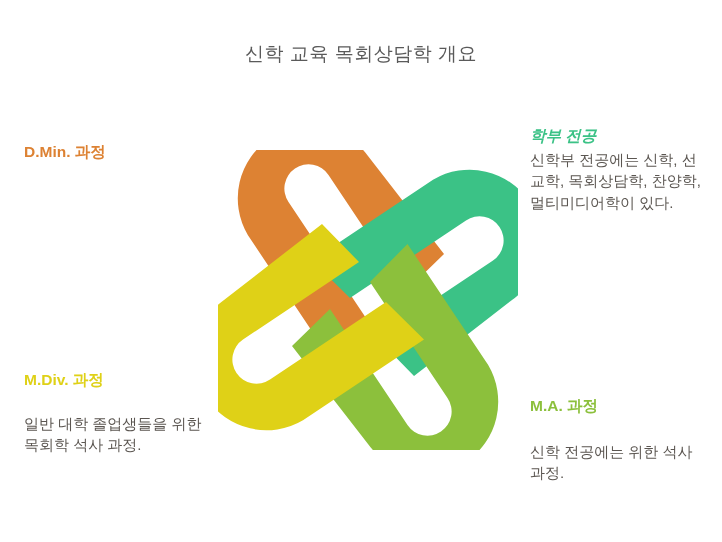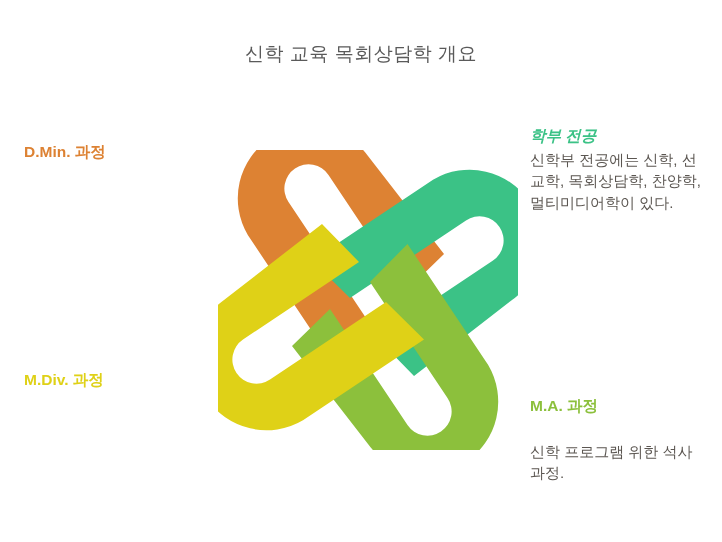--- a/index.html
+++ b/index.html
@@ -118,20 +118,21 @@
     <div class="headline" style="color:#DD8233;">D.Min. 과정</div>
   </div>
 
   <div class="callout right" id="callout-undergrad">
     <div class="headline" style="color:#3BC286;font-style:italic;">학부 전공</div>
     <div class="bodytext">신학부 전공에는 신학, 선교학, 목회상담학, 찬양학, 멀티미디어학이 있다.</div>
   </div>
 
   <div class="callout left" id="callout-mdiv">
     <div class="headline" style="color:#DFD117;">M.Div. 과정</div>
+    <div class="bodytext">일반 대학 졸업생들을 위한 목회학 석사 과정.</div>
   </div>
 
   <div class="callout right" id="callout-ma">
     <div class="headline" style="color:#8CC03C;">M.A. 과정</div>
-    <div class="bodytext">신학 프로그램 위한 석사 과정.</div>
+    <div class="bodytext">신학 전공에는 위한 석사 과정.</div>
   </div>
 
 </div>
 
 </body></html>

